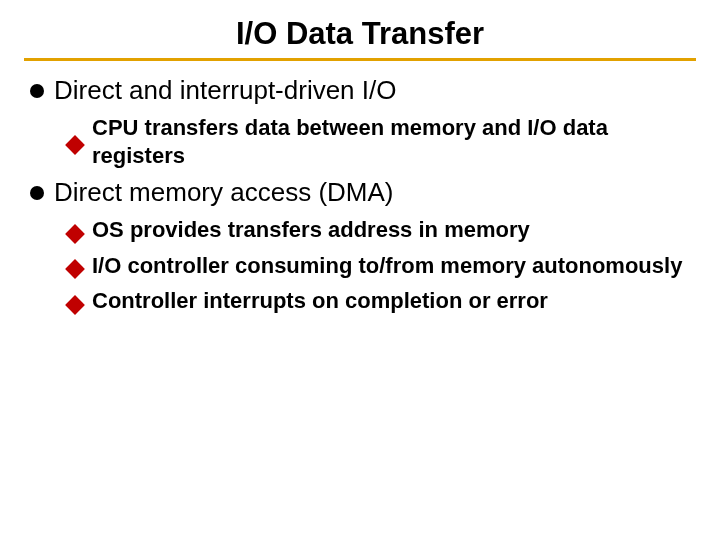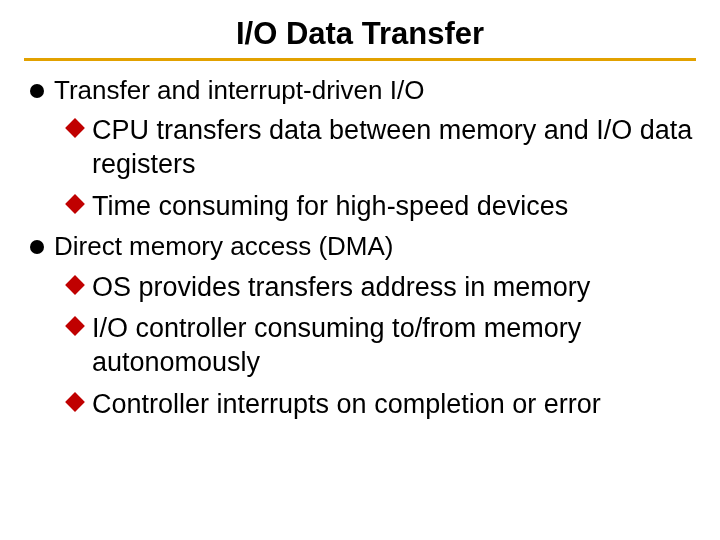--- a/index.html
+++ b/index.html
@@ -40,24 +40,25 @@
     flex: 0 0 auto;
     width: 14px;
     height: 14px;
     border-radius: 50%;
     background: #000;
     margin-top: 9px;
     margin-right: 10px;
   }
   .lvl2 {
     display: flex;
-    align-items: flex-start;
+    align-items: center;
     margin: 8px 0 8px 44px;
-    font-size: 27px;
+    font-size: 22px;
     line-height: 1.25;
+    font-weight: bold;
   }
   .lvl2 .bullet {
     flex: 0 0 auto;
     width: 14px;
     height: 14px;
     background: #c00000;
     transform: rotate(45deg);
     margin-top: 7px;
     margin-right: 10px;
   }
@@ -67,29 +68,25 @@
 </style>
 </head>
 <body>
 
 <div class="slide">
   <div class="title">I/O Data Transfer</div>
   <hr class="rule">
 
   <div class="lvl1">
     <span class="bullet"></span>
-    <span class="text">Transfer and interrupt-driven I/O</span>
+    <span class="text">Direct and interrupt-driven I/O</span>
   </div>
   <div class="lvl2">
     <span class="bullet"></span>
     <span class="text">CPU transfers data between memory and I/O data registers</span>
-  </div>
-  <div class="lvl2">
-    <span class="bullet"></span>
-    <span class="text">Time consuming for high-speed devices</span>
   </div>
 
   <div class="lvl1">
     <span class="bullet"></span>
     <span class="text">Direct memory access (DMA)</span>
   </div>
   <div class="lvl2">
     <span class="bullet"></span>
     <span class="text">OS provides transfers address in memory</span>
   </div>

